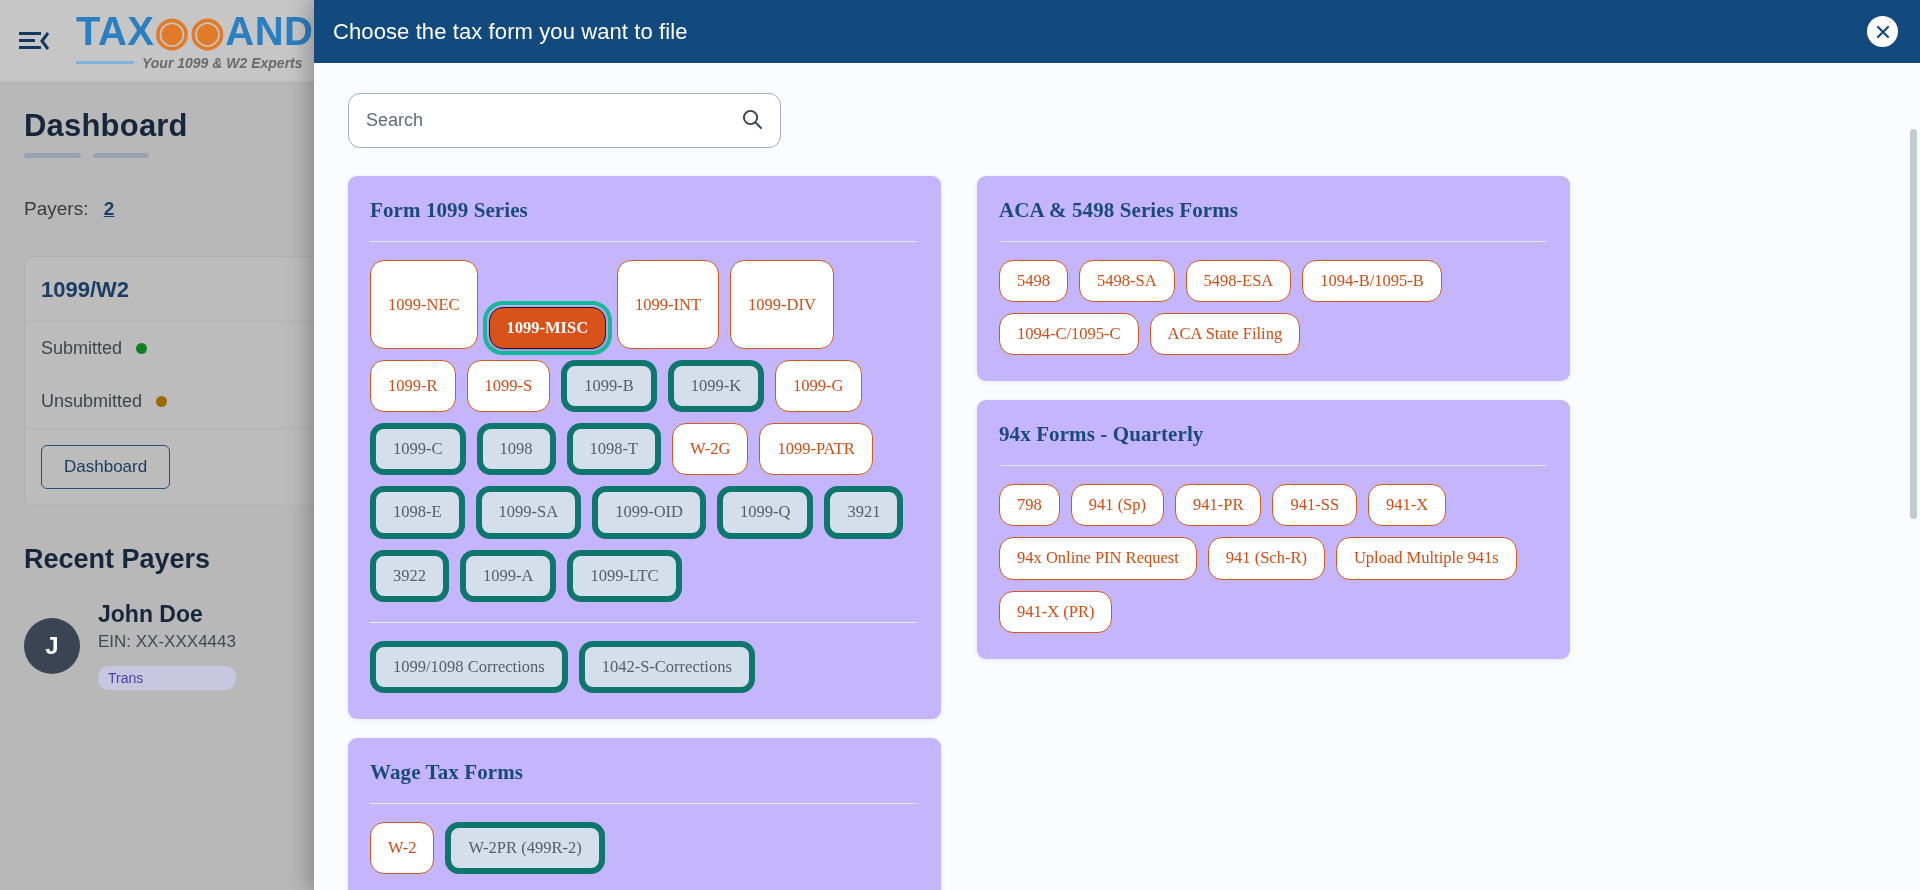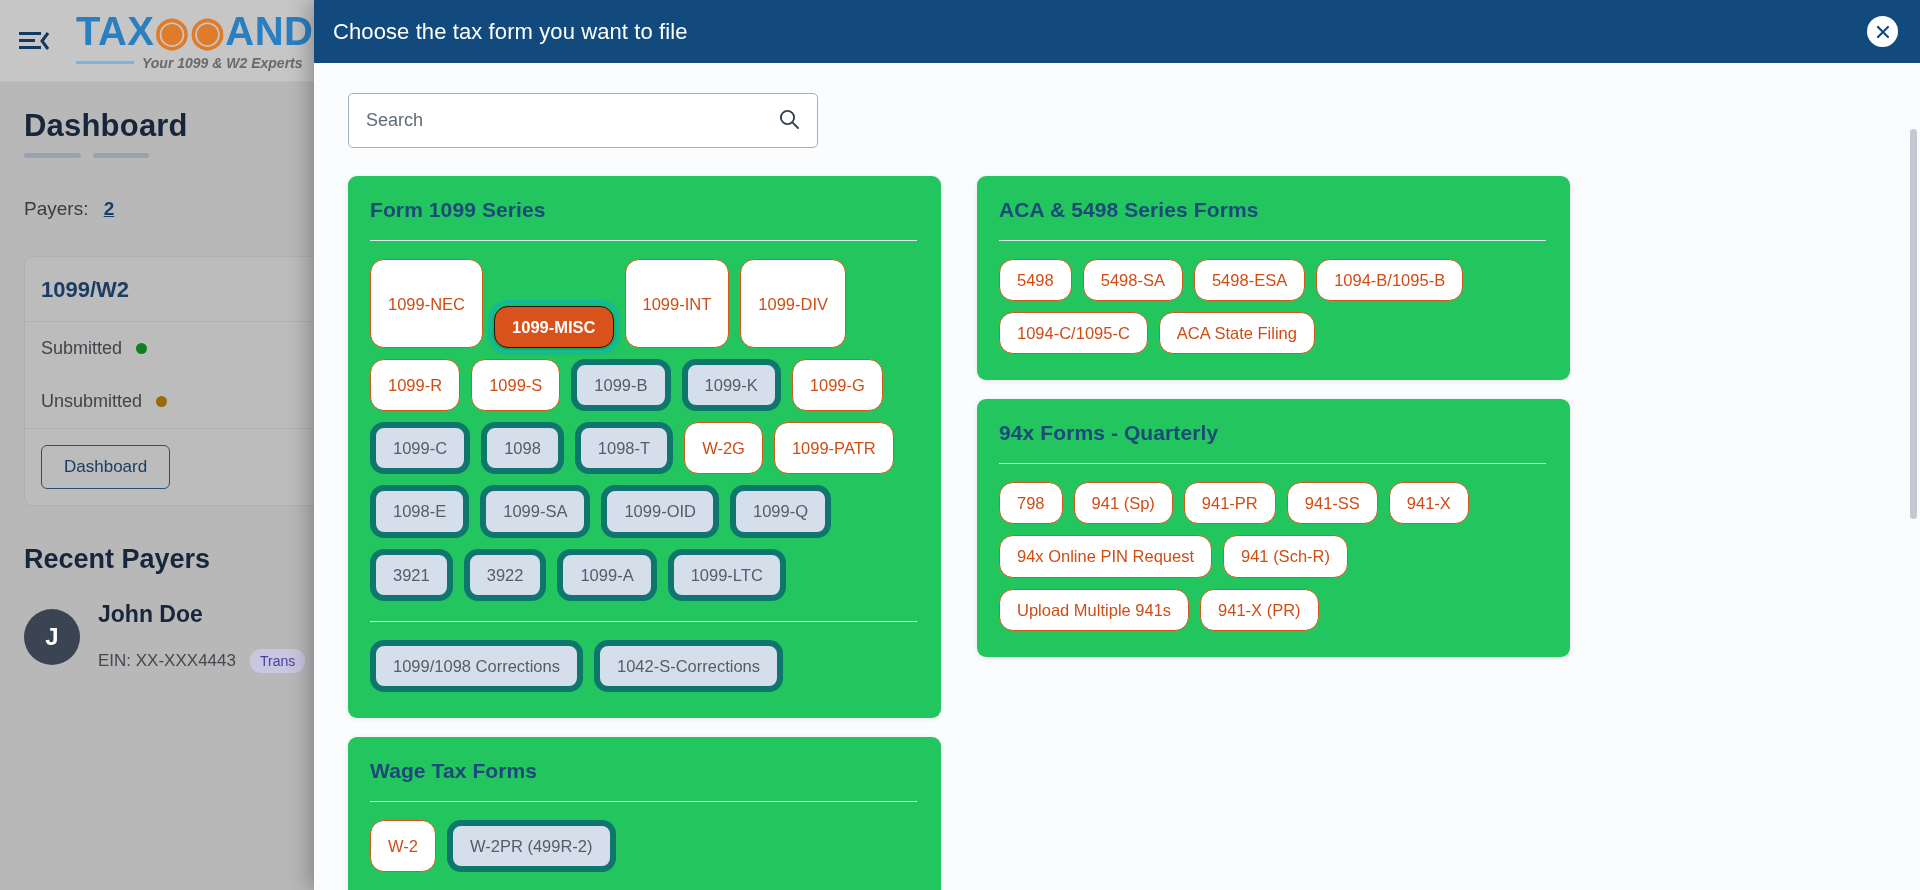--- a/index.html
+++ b/index.html
@@ -40,21 +40,21 @@
   .stat-card h3 { font-size: 22px; color: #1b3d63; font-weight: 700; padding: 20px 0 18px 16px; border-bottom: 1px solid #b0b0b0; }
   .stat-row { display: flex; align-items: center; gap: 14px; padding: 16px 0 16px 16px; font-size: 18px; color: #40444a; }
   .dot { width: 11px; height: 11px; border-radius: 50%; display: inline-block; }
   .stat-foot { border-top: 1px solid #b0b0b0; padding: 16px; }
   .dash-btn { border: 1px solid #2c4f74; color: #1b3d63; background: transparent; border-radius: 6px; padding: 11px 22px; font-size: 17px; cursor: pointer; font-family: inherit; }
 
   .recent-title { margin-top: 38px; font-size: 27px; font-weight: 700; color: #17263a; }
   .payer-row { margin-top: 26px; display: flex; align-items: center; gap: 18px; }
   .avatar { width: 56px; height: 56px; border-radius: 50%; background: #3a4452; color: #fff; display: flex; align-items: center; justify-content: center; font-size: 24px; font-weight: 700; }
   .payer-name { font-size: 23px; font-weight: 700; color: #17263a; }
-  .payer-ein { font-size: 17px; color: #44494f; margin-top: 21px; display:flex; align-items:center; gap:14px;}
+  .payer-ein { font-size: 17px; color: #44494f; margin-top: 4px; display:flex; gap:14px;flex-direction:column;}
   .chip { background: #c9c6e0; color: #4b3fa0; font-size: 14px; border-radius: 11px; padding: 4px 10px; }
 
   
   .modal {
     position: absolute; left: 314px; top: 0; width: 1606px; height: 890px;
     background: #fbfcfd; box-shadow: -4px 0 22px rgba(0,0,0,.30);
     display: flex; flex-direction: column; overflow: hidden;
   }
   .modal-header {
     height: 63px; background: #134a7e; display: flex; align-items: center;
@@ -63,37 +63,38 @@
   .modal-title { color: #fff; font-size: 22px; font-weight: 400; letter-spacing: .1px; }
   .close-btn {
     margin-left: auto; width: 31px; height: 31px; border-radius: 50%;
     background: #fff; color: #134a7e; display: flex; align-items: center; justify-content: center;
     font-size: 18px; cursor: pointer; border: none; font-family: inherit; line-height: 1;
   }
 
   .modal-body { flex: 1; overflow: hidden; position: relative; padding: 30px 38px 0 18px; }
 
   .search-wrap {
-    width: 470px; height: 55px; border: 1px solid #9fb0c0; border-radius: 5px;
+    width: 433px; height: 55px; border: 1px solid #9fb0c0; border-radius: 12px;
     background: #fff; display: flex; align-items: center; padding: 0 17px; margin-bottom: 28px;
     margin-left: 16px;
   }
   .search-wrap input {
     flex: 1; border: none; outline: none; font-size: 18px; color: #3b4754; font-family: inherit; background: transparent;
   }
   .search-wrap input::placeholder { color: #5d6b79; }
 
   .columns { display: flex; gap: 36px; align-items: flex-start; padding-left: 16px; }
   .col { display: flex; flex-direction: column; gap: 19px; }
   .col-left { width: 593px; }
   .col-right { width: 593px; }
 
   .panel {
-    background: #22c55e; border-radius: 9px; box-shadow: 0 1px 5px rgba(25,50,80,.10);
+    background: #c4b5fd; border-radius: 9px; box-shadow: 0 1px 5px rgba(25,50,80,.10);
     padding: 22px 24px 26px 22px;
+    font-family: Liberation Serif, serif;
   }
   .panel h2 {
     font-size: 21px; color: #1b4a78; font-weight: 600; margin-bottom: 18px; letter-spacing: .1px;
   }
   .panel-sep { height: 1px; background: #e3e9f0; margin: 0 0 18px 0; }
 
   .btn-grid { display: flex; flex-wrap: wrap; gap: 11px; }
 
   .fbtn {
     border-radius: 14px; font-size: 16.5px; padding: 11px 17px; cursor: pointer;

